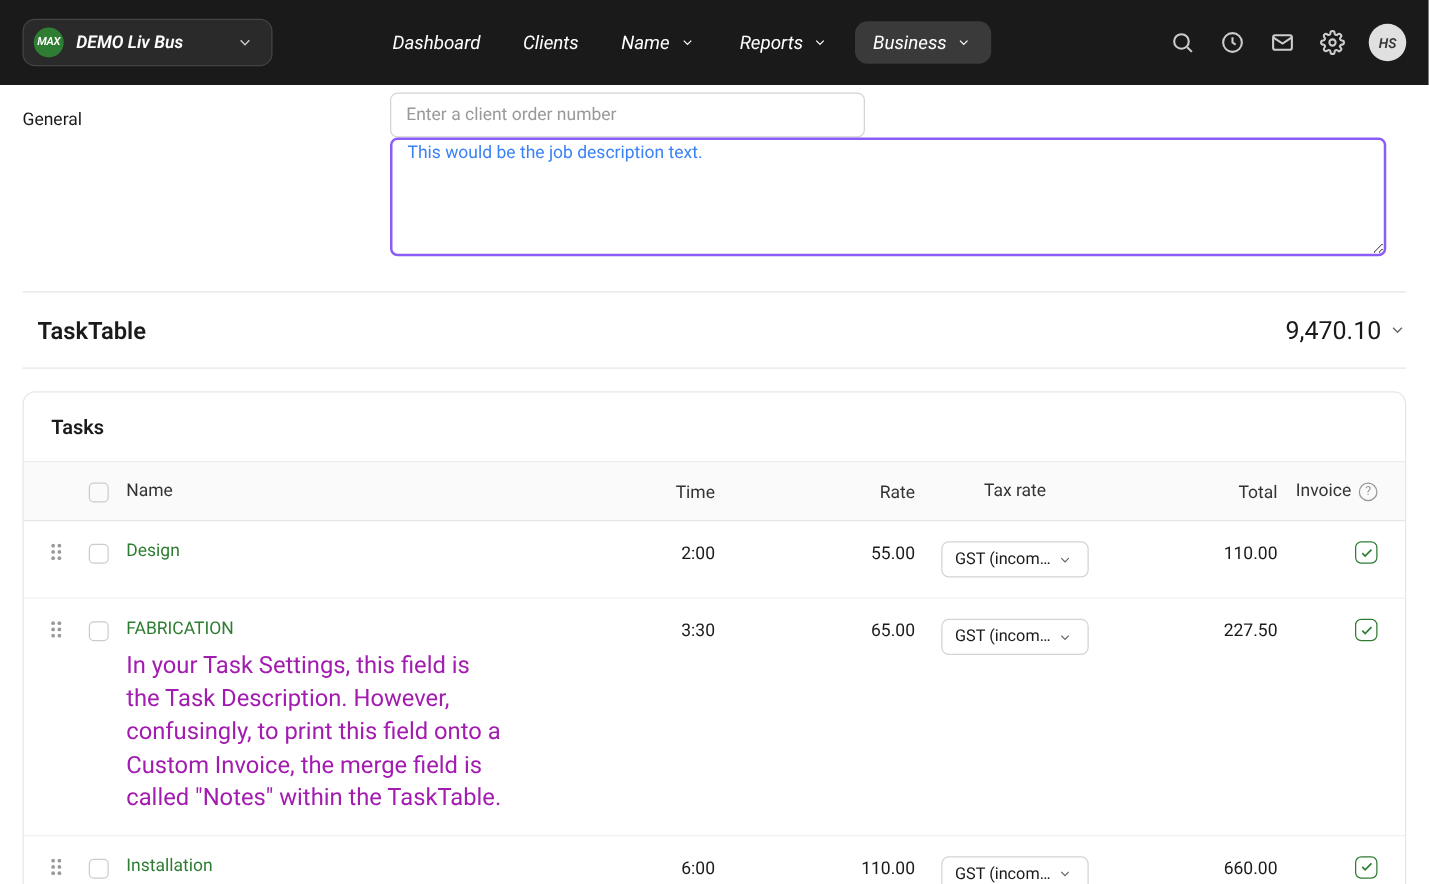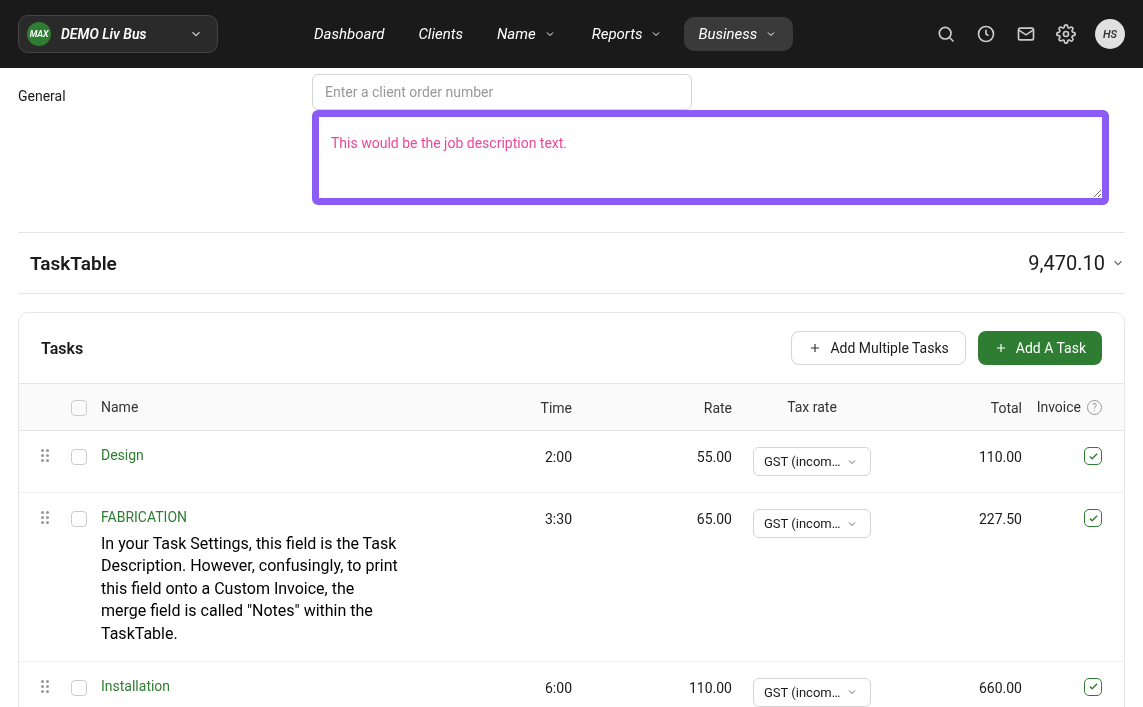--- a/index.html
+++ b/index.html
@@ -146,26 +146,26 @@
     }
     .field-label {
       font-size: 14px;
       color: #1a1a1a;
       margin-top: 18px;
       margin-bottom: 8px;
     }
     .textarea {
       width: 797px;
       height: 95px;
-      border: 7px solid #8b5cf6;
+      border: 2px solid #8b5cf6;
       border-radius: 6px;
-      padding: 18px 12px;
+      padding: 2px 12px;
       font-size: 14px;
       font-family: inherit;
-      color: #ec4899;
+      color: #3b82f6;
       resize: both;
     }
     
     .section-divider {
       border-top: 1px solid #e6e6e6;
       margin: 24px 0 18px 0;
     }
     .section-header {
       display: flex;
       align-items: center;
@@ -296,22 +296,22 @@
     .col-name {
       flex: 1;
       min-width: 0;
     }
     .task-name-link {
       color: #2e7d32;
       font-size: 14px;
       cursor: pointer;
     }
     .task-desc {
-      color: #000000;
-      font-size: 16px;
+      color: #a21caf;
+      font-size: 19px;
       margin-top: 8px;
       max-width: 300px;
       line-height: 1.4;
     }
     .col-time {
       width: 120px;
       text-align: right;
       padding-top: 2px;
     }
     .col-rate {
@@ -481,40 +481,20 @@
           </svg>
       </span>
     </div>
   </div>
 
   <div class="section-divider" style="margin-top:0;"></div>
 
   <div class="card">
     <div class="card-header">
       <div class="card-title">Tasks</div>
-      <div class="card-actions">
-        <button class="btn-outline">
-          <span class="plus-icon">
-            <svg viewBox="0 0 24 24" stroke="#333" fill="none" stroke-width="2">
-                <line x1="12" y1="5" x2="12" y2="19"></line>
-                <line x1="5" y1="12" x2="19" y2="12"></line>
-              </svg>
-          </span>
-          <span>Add Multiple Tasks</span>
-        </button>
-        <button class="btn-primary">
-          <span class="plus-icon">
-            <svg viewBox="0 0 24 24" stroke="#fff" fill="none" stroke-width="2">
-                <line x1="12" y1="5" x2="12" y2="19"></line>
-                <line x1="5" y1="12" x2="19" y2="12"></line>
-              </svg>
-          </span>
-          <span>Add A Task</span>
-        </button>
-      </div>
     </div>
 
     <div class="table-header">
       <div class="col-drag"></div>
       <div class="col-check">
         <div class="checkbox"></div>
       </div>
       <div class="col-name">Name</div>
       <div class="col-time">Time</div>
       <div class="col-rate">Rate</div>

